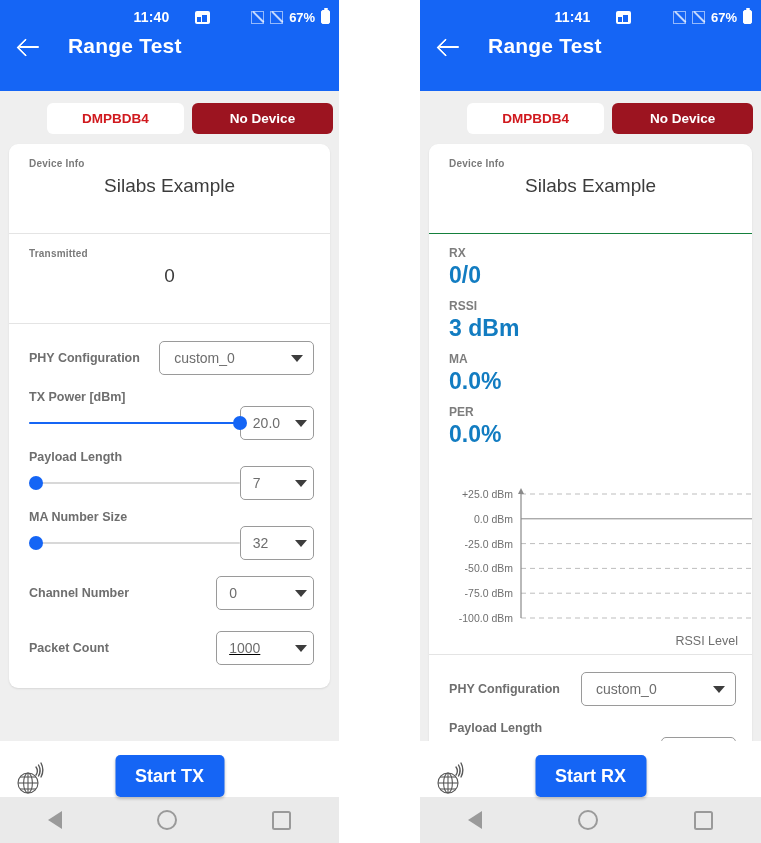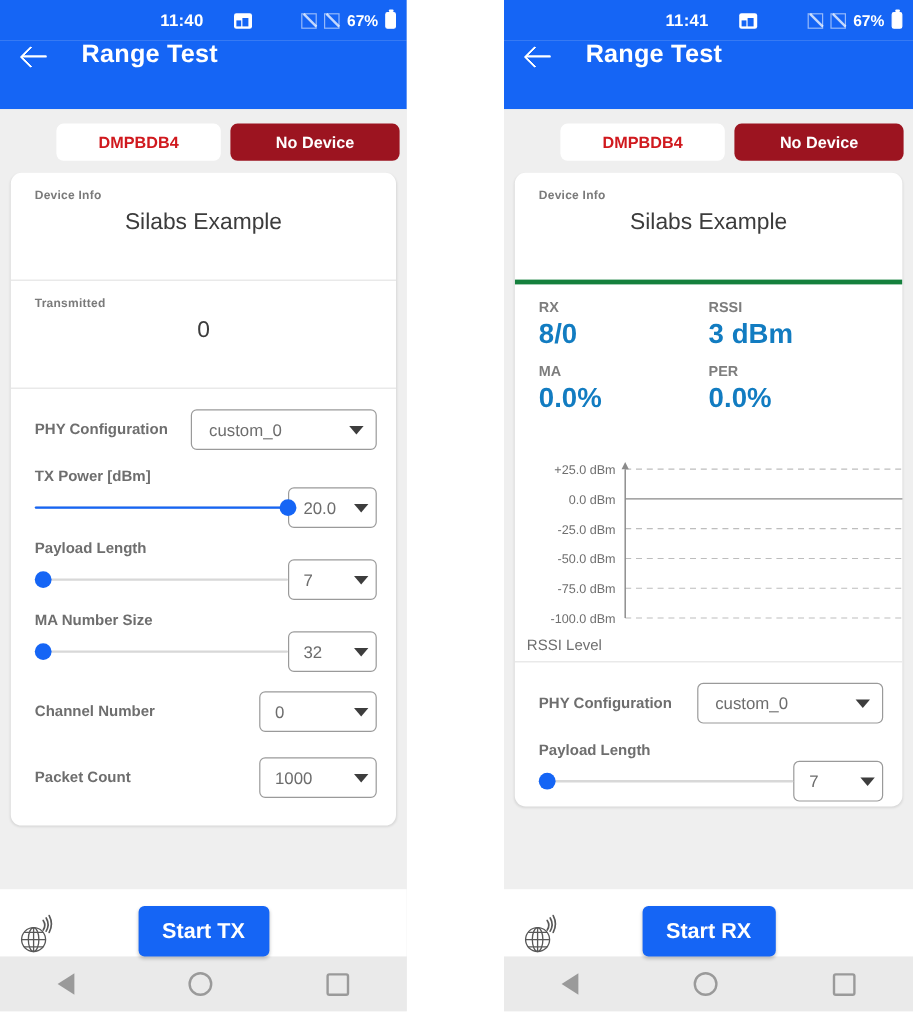--- a/index.html
+++ b/index.html
@@ -111,21 +111,21 @@
   .slider-line{display:flex;align-items:center;justify-content:space-between;}
   .slider{position:relative;height:20px;display:flex;align-items:center;}
   .track{height:2.5px;background:#d8d8d8;border-radius:2px;width:100%;}
   .track-fill{position:absolute;left:0;height:2.5px;background:#1565f5;border-radius:2px;}
   .thumb{position:absolute;width:14px;height:14px;border-radius:50%;background:#1565f5;transform:translateX(-7px);}
 
   
   .chart-wrap{padding:10px 14px 6px 10px;}
   .chart{position:relative;height:150px;}
   .chart svg{display:block;}
-  .chart-caption{text-align:left;font-size:12.5px;color:#6f6f6f;margin-top:2px;}
+  .chart-caption{text-align:right;font-size:12.5px;color:#6f6f6f;margin-top:2px;}
 
   
   .bottombar{
     height:56px;background:#ffffff;display:flex;align-items:flex-end;position:relative;
   }
   .globe-icon{margin-left:12px;width:40px;height:36px;position:relative;}
   .action-btn{
     position:absolute;left:50%;transform:translateX(-50%);
     background:#1565f5;color:#fff;border:none;border-radius:5px;
     height:42px;padding:0 20px;font-size:18px;font-weight:bold;cursor:pointer;
@@ -239,21 +239,21 @@
           <div class="row" style="padding-top:12px;">
             <div class="row-lbl">Channel Number</div>
             <div class="select" style="width:98px;padding:0 6px 0 12px;">
               <span>0</span>
               <i class="caret"></i>
             </div>
           </div>
 
           <div class="row" style="padding-top:12px;">
             <div class="row-lbl">Packet Count</div>
-            <div class="select" style="width:98px;padding:0 6px 0 12px;">
+            <div class="select" style="width:98px;padding:0 6px 0 12px;text-decoration:underline;">
               <span>1000</span>
               <i class="caret"></i>
             </div>
           </div>
 
         </div>
       </div>
     </div>
 
     <div class="bottombar">
@@ -312,24 +312,24 @@
         <div class="tab tab-device">DMPBDB4</div>
         <div class="tab tab-nodevice">No Device</div>
       </div>
 
       <div class="card">
         <div class="sect devinfo">
           <div class="lbl-small">Device Info</div>
           <div class="val-big">Silabs Example</div>
         </div>
 
-        <div class="stats" style="border-top:4px solid #15803d;">
+        <div class="stats" style="border-top:1px solid #15803d;flex-direction:column;">
           <div class="stat">
             <div class="stat-lbl">RX</div>
-            <div class="stat-val">8/0</div>
+            <div class="stat-val">0/0</div>
           </div>
           <div class="stat">
             <div class="stat-lbl">RSSI</div>
             <div class="stat-val">3 dBm</div>
           </div>
           <div class="stat">
             <div class="stat-lbl">MA</div>
             <div class="stat-val">0.0%</div>
           </div>
           <div class="stat">

